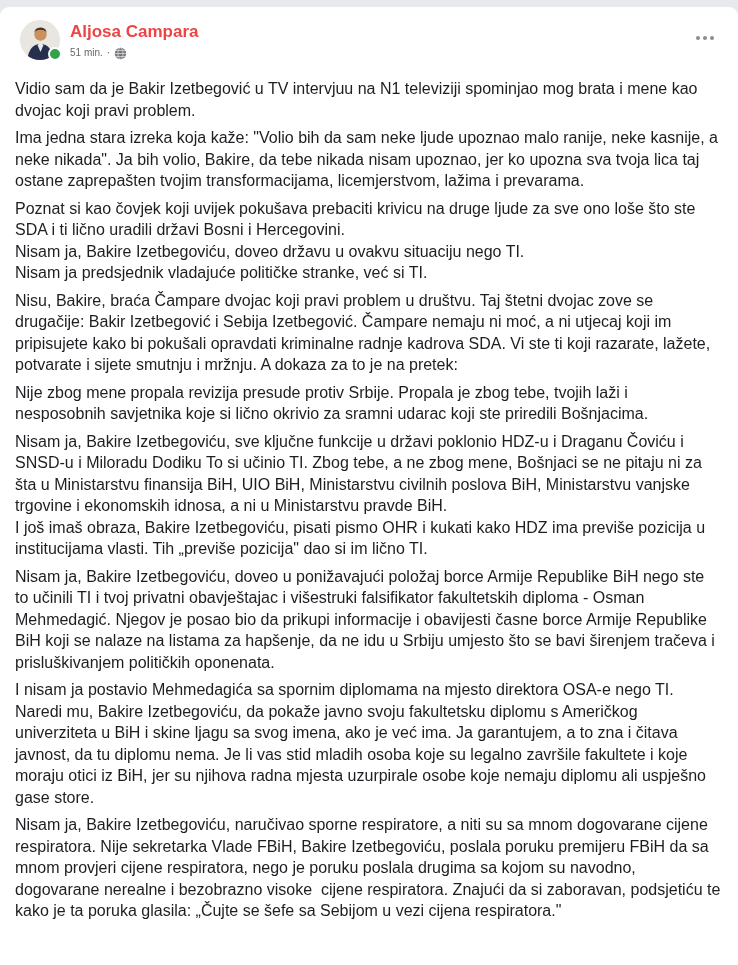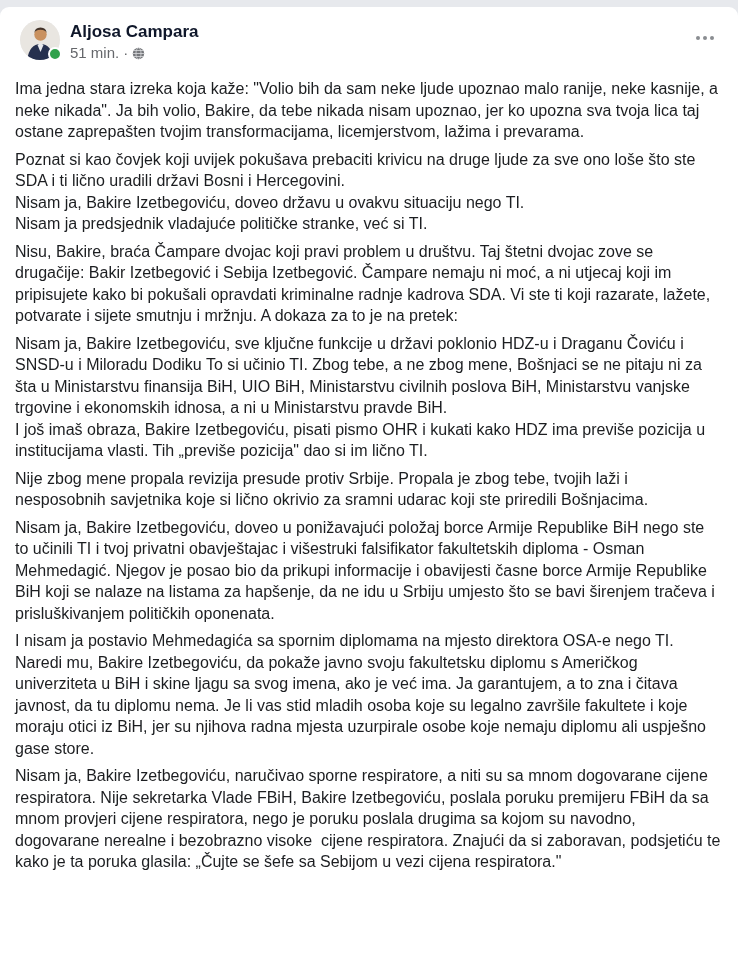--- a/index.html
+++ b/index.html
@@ -48,30 +48,30 @@
     border-radius: 50%;
     border: 2px solid #ffffff;
   }
   .header-text {
     margin-left: 10px;
     padding-top: 1px;
   }
   .author-name {
     font-size: 17px;
     font-weight: 700;
-    color: #0f172a;
+    color: #ef4444;
     line-height: 21px;
     cursor: pointer;
   }
   .meta-row {
     display: flex;
     align-items: center;
     gap: 4px;
     margin-top: 1px;
-    font-size: 15px;
+    font-size: 10px;
     color: #65676b;
     line-height: 19px;
   }
   .meta-row .timestamp { cursor: pointer; }
   .globe-icon-svg { display: block; margin-top: 1px; }
   .menu-button {
     margin-left: auto;
     margin-top: 8px;
     display: flex;
     align-items: center;
@@ -136,26 +136,27 @@
 
     <div class="menu-button" title="">
       <span class="dot"></span>
       <span class="dot"></span>
       <span class="dot"></span>
     </div>
 
   </div>
 
   <div class="post-content">
+    <p>Vidio sam da je Bakir Izetbegović u TV intervjuu na N1 televiziji spominjao mog brata i mene kao dvojac koji pravi problem.</p>
     <p>Ima jedna stara izreka koja kaže: "Volio bih da sam neke ljude upoznao malo ranije, neke kasnije, a neke nikada". Ja bih volio, Bakire, da tebe nikada nisam upoznao, jer ko upozna sva tvoja lica taj ostane zaprepašten tvojim transformacijama, licemjerstvom, lažima i prevarama.</p>
     <p>Poznat si kao čovjek koji uvijek pokušava prebaciti krivicu na druge ljude za sve ono loše što ste SDA i ti lično uradili državi Bosni i Hercegovini.
 Nisam ja, Bakire Izetbegoviću, doveo državu u ovakvu situaciju nego TI.
 Nisam ja predsjednik vladajuće političke stranke, već si TI.</p>
     <p>Nisu, Bakire, braća Čampare dvojac koji pravi problem u društvu. Taj štetni dvojac zove se drugačije: Bakir Izetbegović i Sebija Izetbegović. Čampare nemaju ni moć, a ni utjecaj koji im pripisujete kako bi pokušali opravdati kriminalne radnje kadrova SDA. Vi ste ti koji razarate, lažete, potvarate i sijete smutnju i mržnju. A dokaza za to je na pretek:</p>
+    <p>Nije zbog mene propala revizija presude protiv Srbije. Propala je zbog tebe, tvojih laži i nesposobnih savjetnika koje si lično okrivio za sramni udarac koji ste priredili Bošnjacima.</p>
     <p>Nisam ja, Bakire Izetbegoviću, sve ključne funkcije u državi poklonio HDZ-u i Draganu Čoviću i SNSD-u i Miloradu Dodiku To si učinio TI. Zbog tebe, a ne zbog mene, Bošnjaci se ne pitaju ni za šta u Ministarstvu finansija BiH, UIO BiH, Ministarstvu civilnih poslova BiH, Ministarstvu vanjske trgovine i ekonomskih idnosa, a ni u Ministarstvu pravde BiH.
 I još imaš obraza, Bakire Izetbegoviću, pisati pismo OHR i kukati kako HDZ ima previše pozicija u institucijama vlasti. Tih „previše pozicija" dao si im lično TI.</p>
-    <p>Nije zbog mene propala revizija presude protiv Srbije. Propala je zbog tebe, tvojih laži i nesposobnih savjetnika koje si lično okrivio za sramni udarac koji ste priredili Bošnjacima.</p>
     <p>Nisam ja, Bakire Izetbegoviću, doveo u ponižavajući položaj borce Armije Republike BiH nego ste to učinili TI i tvoj privatni obavještajac i višestruki falsifikator fakultetskih diploma - Osman Mehmedagić. Njegov je posao bio da prikupi informacije i obavijesti časne borce Armije Republike BiH koji se nalaze na listama za hapšenje, da ne idu u Srbiju umjesto što se bavi širenjem tračeva i prisluškivanjem političkih oponenata.</p>
     <p>I nisam ja postavio Mehmedagića sa spornim diplomama na mjesto direktora OSA-e nego TI. Naredi mu, Bakire Izetbegoviću, da pokaže javno svoju fakultetsku diplomu s Američkog univerziteta u BiH i skine ljagu sa svog imena, ako je već ima. Ja garantujem, a to zna i čitava javnost, da tu diplomu nema. Je li vas stid mladih osoba koje su legalno završile fakultete i koje moraju otici iz BiH, jer su njihova radna mjesta uzurpirale osobe koje nemaju diplomu ali uspješno gase store.</p>
     <p>Nisam ja, Bakire Izetbegoviću, naručivao sporne respiratore, a niti su sa mnom dogovarane cijene respiratora. Nije sekretarka Vlade FBiH, Bakire Izetbegoviću, poslala poruku premijeru FBiH da sa mnom provjeri cijene respiratora, nego je poruku poslala drugima sa kojom su navodno, dogovarane nerealne i bezobrazno visoke  cijene respiratora. Znajući da si zaboravan, podsjetiću te kako je ta poruka glasila: „Čujte se šefe sa Sebijom u vezi cijena respiratora."</p>
   </div>
 
 </div>
 
 </body></html>

